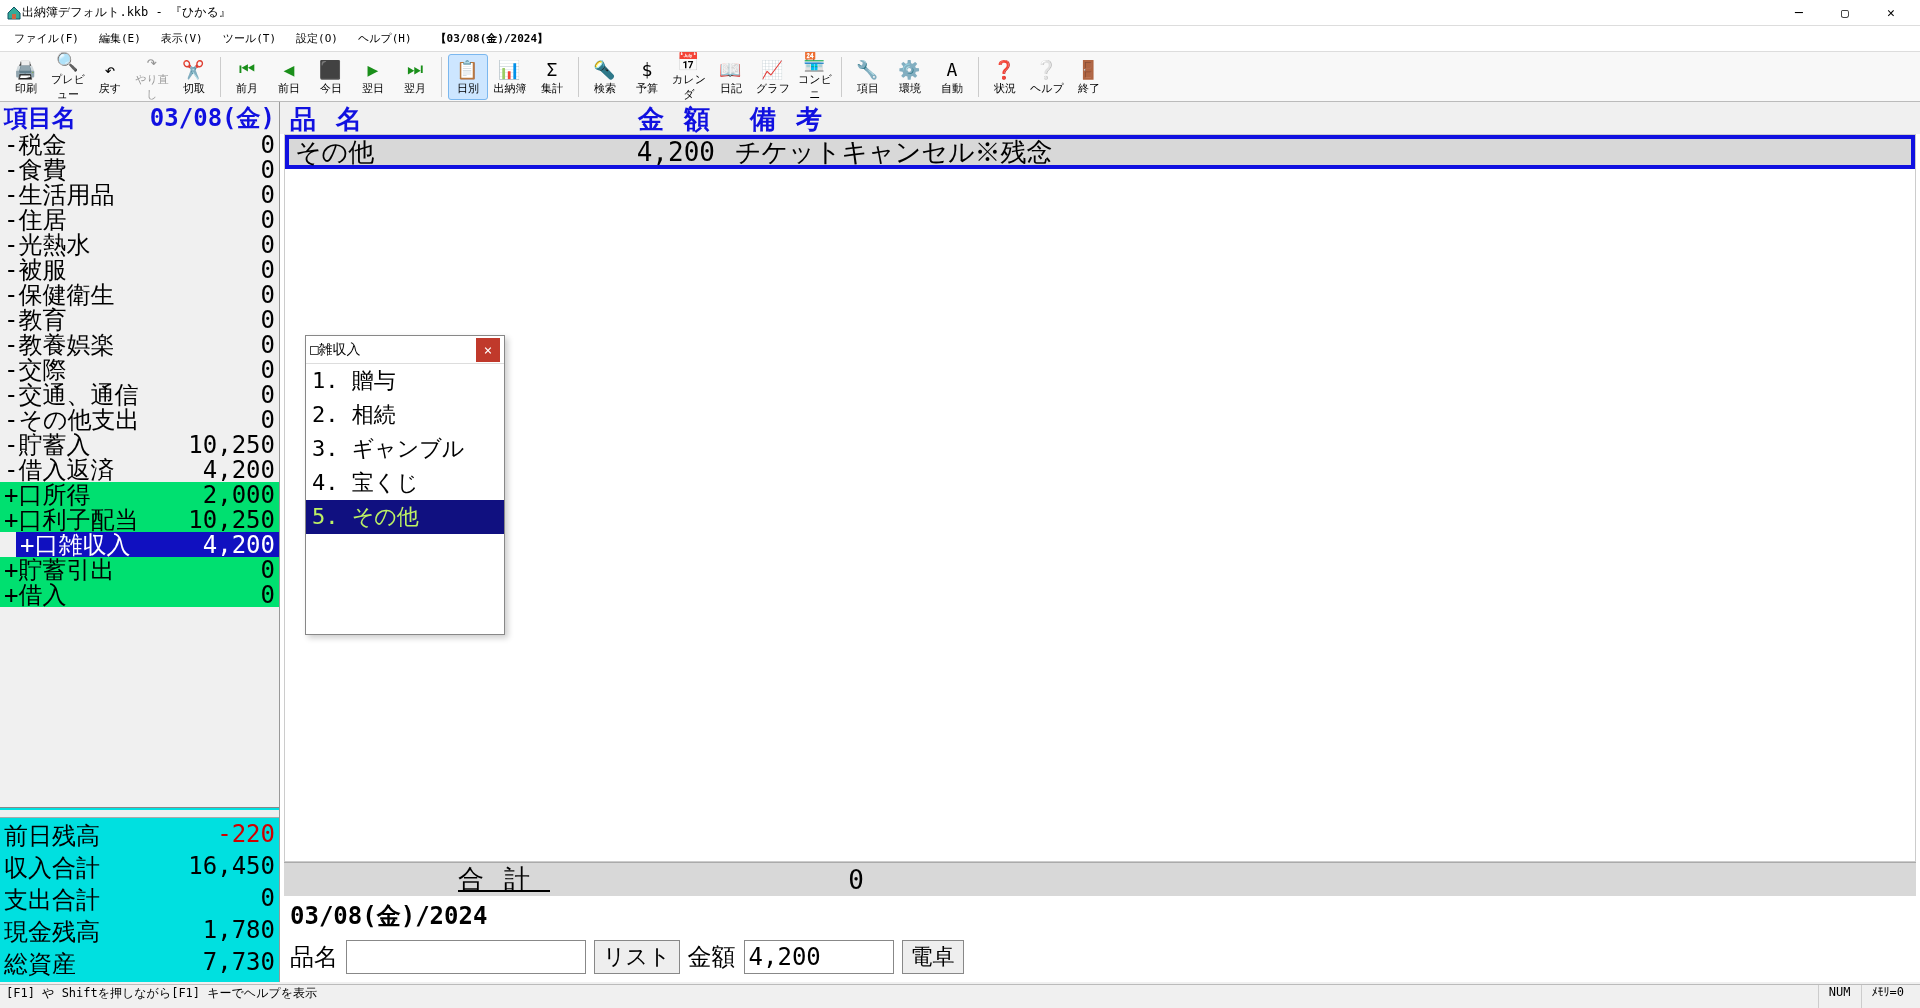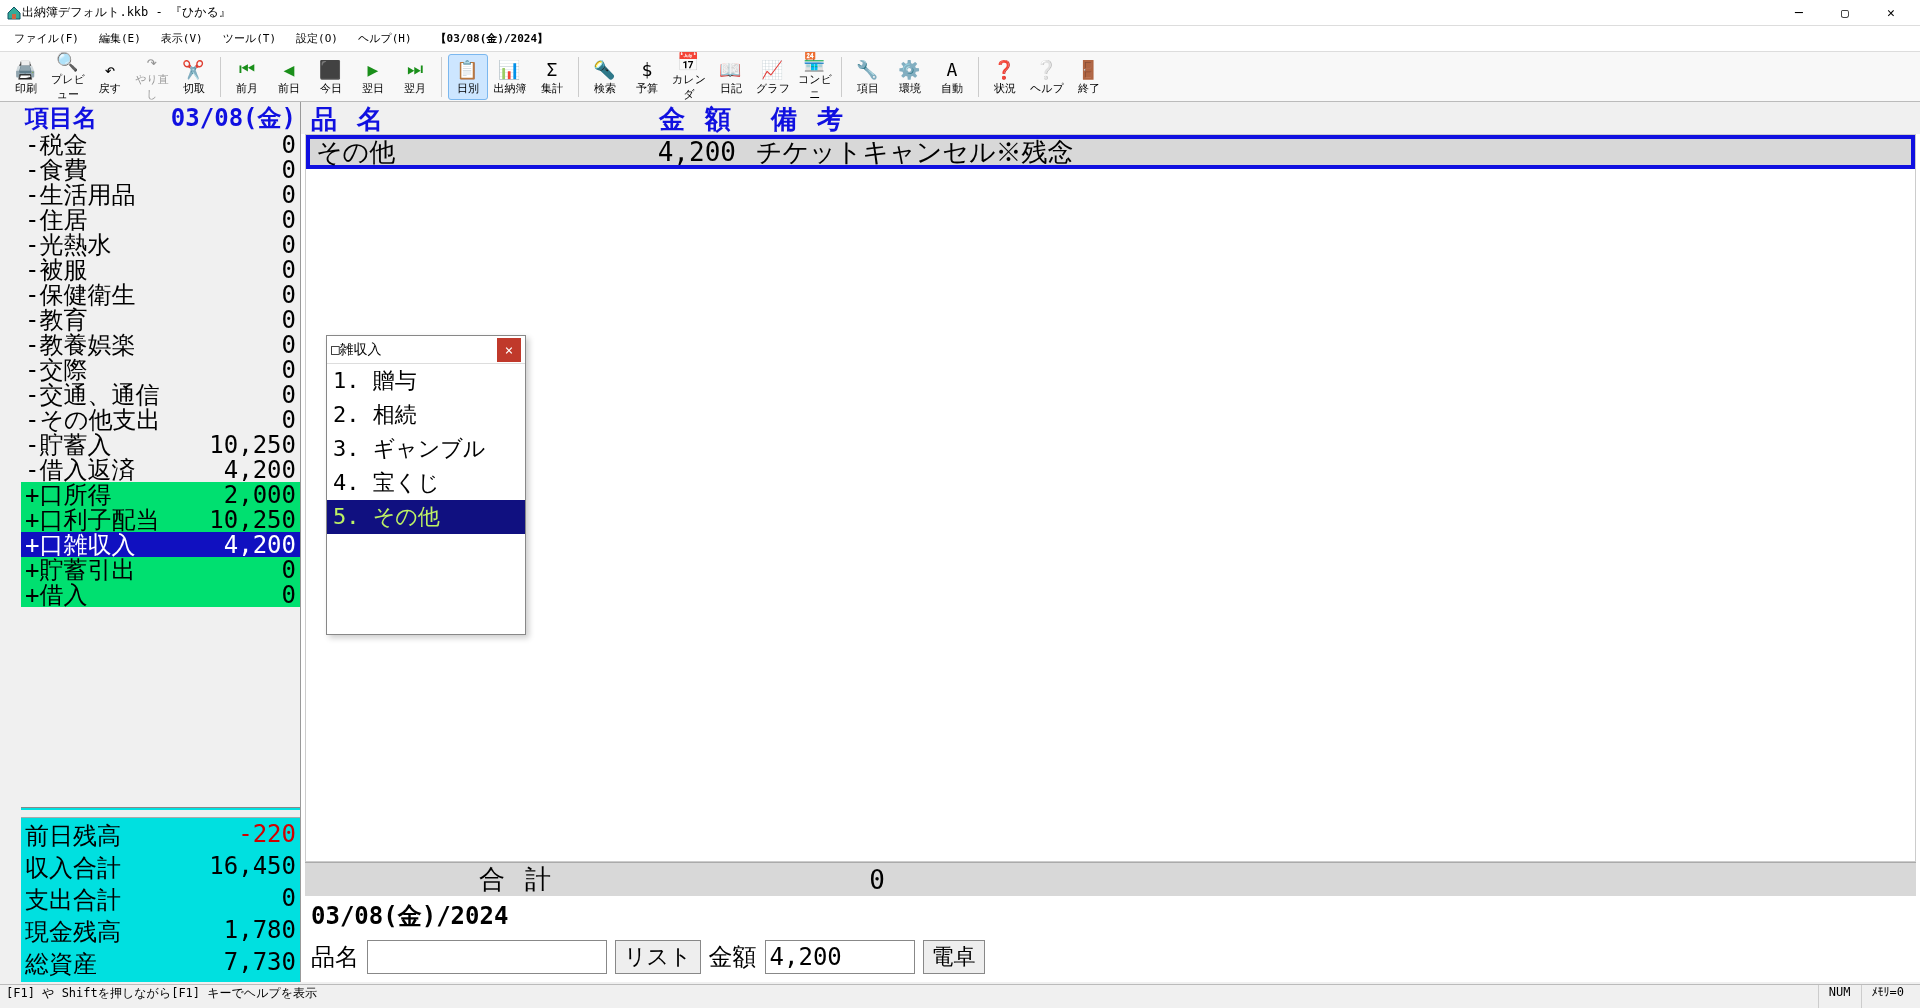--- a/index.html
+++ b/index.html
@@ -15,34 +15,34 @@
 .menubar .ctx { padding-left: 14px; font-weight: bold; }
 
 .toolbar { height: 50px; background: #f8f8f8; display: flex; align-items: center; padding: 0 6px; border-bottom: 1px solid #bbb; gap: 2px; }
 .tb-btn { width: 40px; height: 46px; display: flex; flex-direction: column; align-items: center; justify-content: center; border: 1px solid transparent; border-radius: 3px; }
 .tb-btn.active { background: #cde6ff; border: 1px solid #7ab7ef; }
 .tb-btn .ico { height: 24px; display: flex; align-items: center; justify-content: center; font-size: 18px; }
 .tb-btn .lbl { font-size: 11px; text-align: center; }
 .tb-btn.disabled { opacity: .4; }
 .tb-sep { width: 1px; height: 40px; background: #ccc; margin: 0 4px; }
 
-.workspace { display: flex; height: 880px; padding-left: 21px; }
+.workspace { display: flex; height: 880px; }
 
 .leftpane { width: 280px; display: flex; flex-direction: column; border-right: 1px solid #999; }
 
 .cat-hdr { display: flex; font-size: 24px; color: #1010e0; font-weight: bold; height: 30px; align-items: baseline; padding: 0 4px; }
 .cat-hdr .hl { flex: 1; }
 .cat-hdr .hr { text-align: right; }
 
 .cat-list { flex: 1; overflow: auto; font-size: 24px; }
 .cat-row { display: flex; padding: 0 4px; height: 25px; align-items: center; }
 .cat-row .nm { flex: 1; white-space: nowrap; }
 .cat-row .val { text-align: right; min-width: 90px; }
 .cat-row.income { background: #00e070; }
-.cat-row.sel { background: #1010c0; color: #fff; }
+.cat-row.sel { background: #1010c0; color: #fff; margin-left: 16px; }
 
 .summary { background: #00e0e0; font-size: 24px; padding: 2px 4px; border-top: 1px solid #888; }
 .sum-sep { height: 8px; background: #f0f0f0; margin: 0 -4px 2px -4px; border-bottom: 1px solid #aaa; }
 .sum-row { display: flex; }
 .sum-row .nm { flex: 1; }
 .sum-row .val { text-align: right; }
 .sum-row .neg { color: #d00000; }
 
 .rightpane { flex: 1; display: flex; flex-direction: column; position: relative; background: #fff; }
 .detail-hdr { display: flex; font-size: 26px; color: #1010e0; font-weight: bold; padding: 0 10px; height: 32px; align-items: baseline; background: #f0f0f0; }
@@ -51,21 +51,21 @@
 .detail-hdr .c3 { flex: 1; letter-spacing: 20px; padding-left: 20px; }
 
 .detail-body { flex: 1; background: #fff; border: 1px solid #ccc; margin: 0 4px; position: relative; }
 .detail-row { display: flex; font-size: 26px; height: 34px; align-items: center; padding: 0 6px; }
 .detail-row.sel { background: #d8d8d8; border: 4px solid #1010e0; }
 .detail-row .c1 { width: 270px; }
 .detail-row .c2 { width: 150px; text-align: right; }
 .detail-row .c3 { flex: 1; padding-left: 20px; }
 
 .total-bar { background: #d8d8d8; font-size: 26px; display: flex; padding: 0 10px; height: 34px; align-items: center; border-top: 1px solid #aaa; margin: 0 4px; }
-.total-bar .lbl { width: 420px; text-align: center; letter-spacing: 20px; }
+.total-bar .lbl { width: 420px; text-align: center; letter-spacing: 20px; text-decoration: underline; }
 .total-bar .val { width: 150px; text-align: right; }
 
 .date-line { font-size: 24px; font-weight: bold; padding: 4px 10px; }
 
 .entry-bar { display: flex; align-items: center; gap: 8px; padding: 4px 10px 8px 10px; font-size: 24px; }
 .entry-bar input { font-size: 24px; height: 34px; border: 1px solid #888; padding: 0 4px; }
 .entry-bar .btn { font-size: 22px; height: 34px; padding: 0 8px; background: #eee; border: 1px solid #888; }
 #inp-name { width: 240px; }
 #inp-amount { width: 150px; }
 

